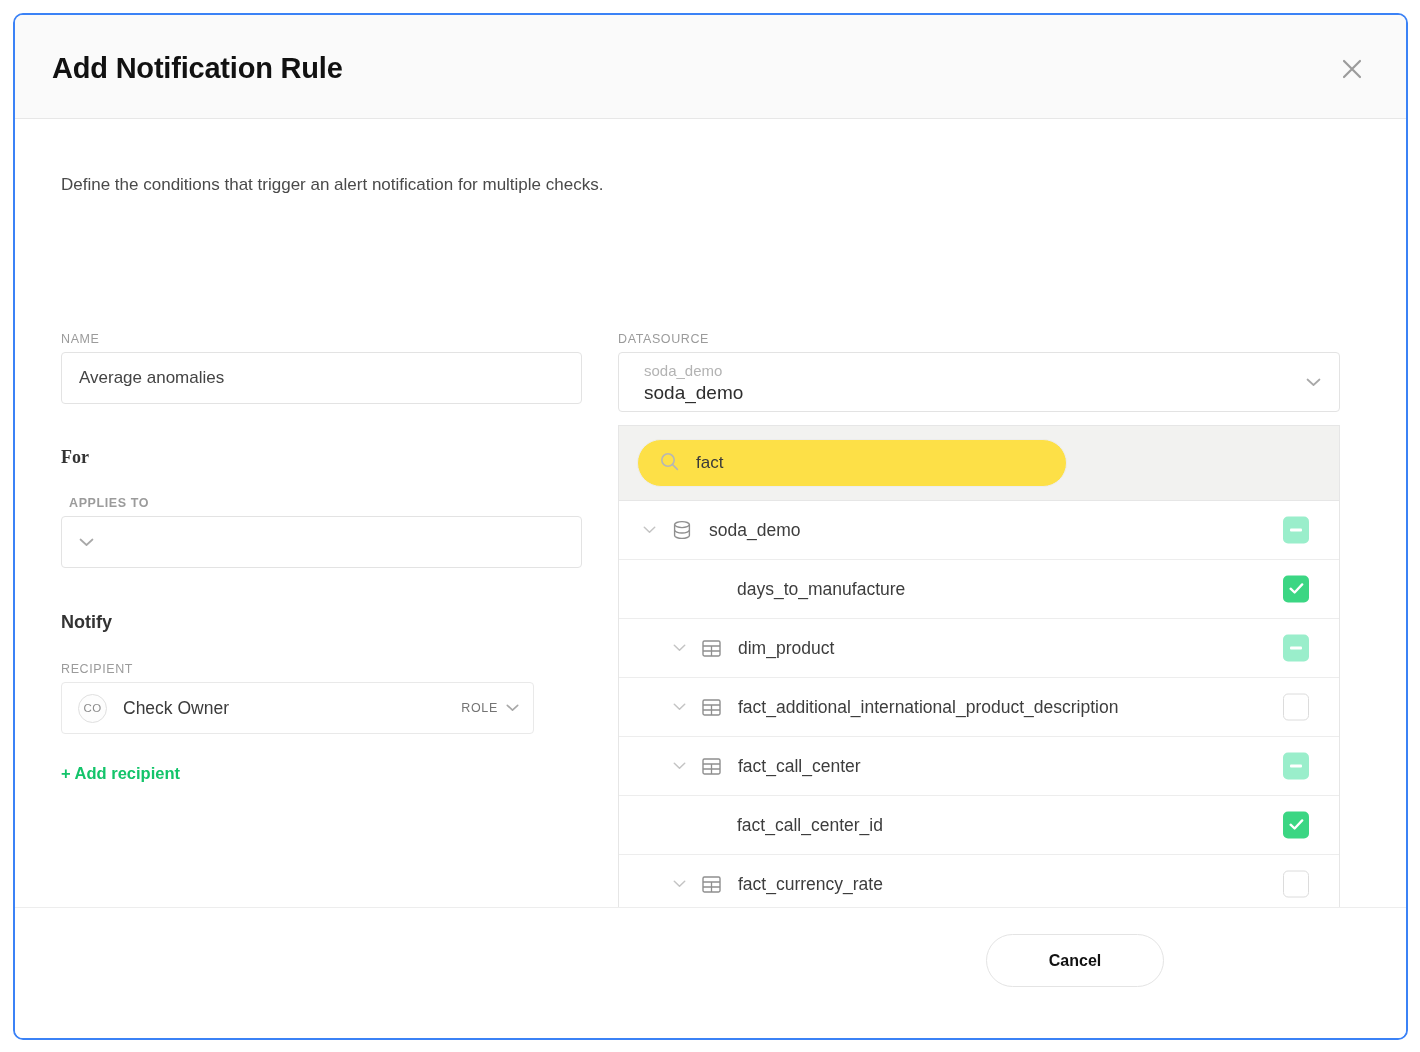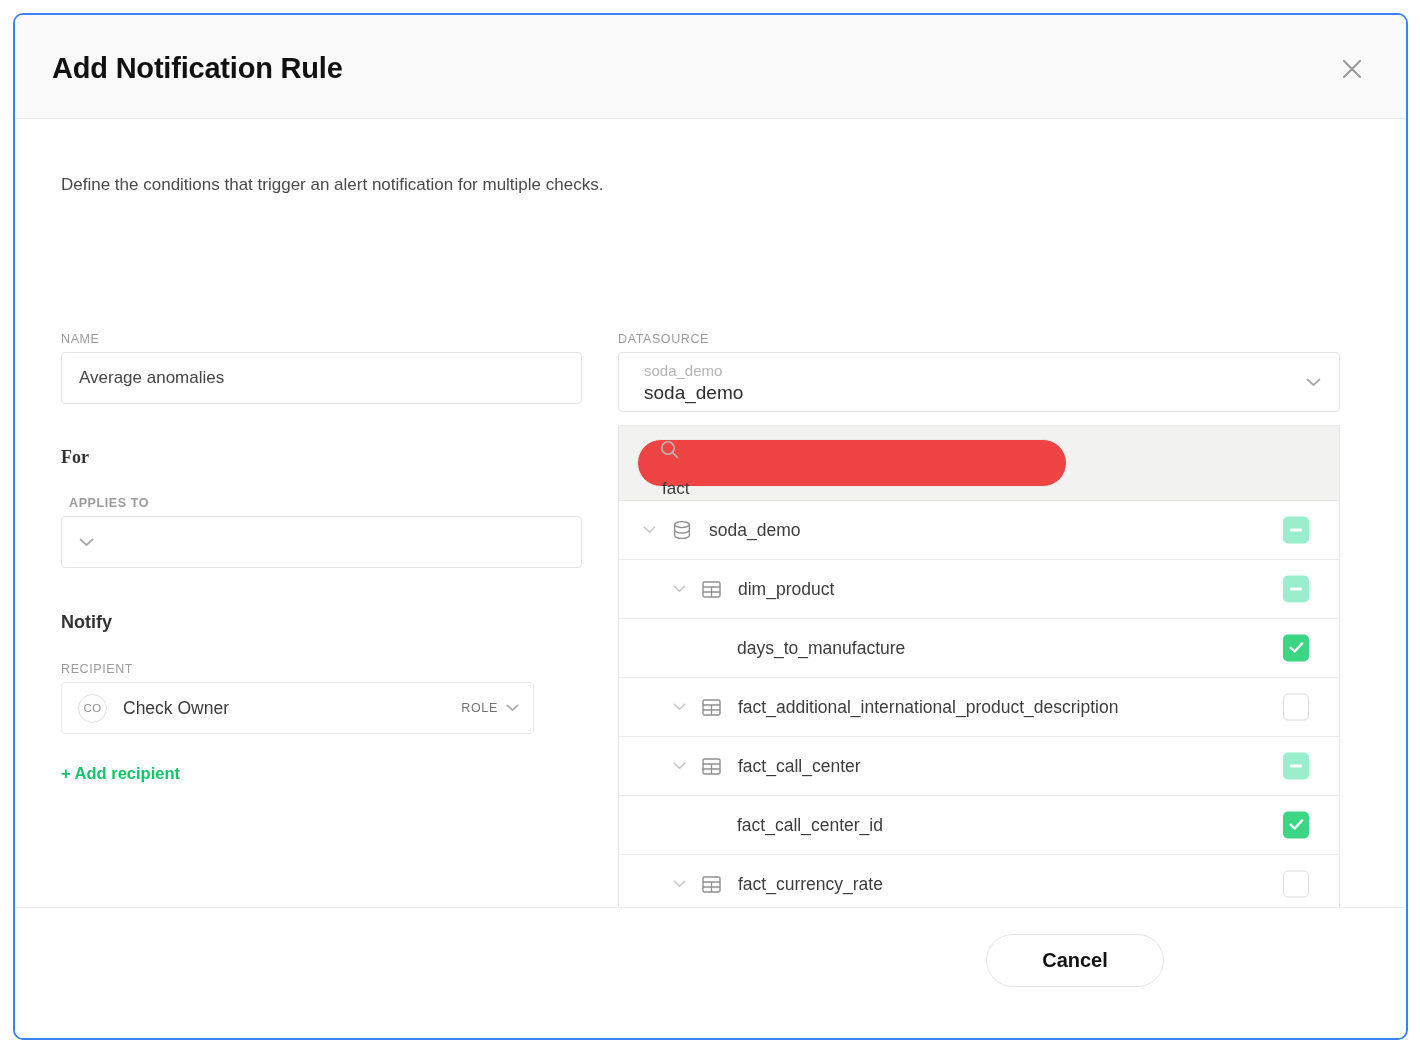--- a/index.html
+++ b/index.html
@@ -209,27 +209,27 @@
     height: 75px;
     background: #f2f2f0;
     border-bottom: 1px solid #e6e6e6;
     display: flex;
     align-items: center;
     padding-left: 18px;
   }
   .search-pill {
     width: 430px;
     height: 48px;
-    background: #ef4444;
+    background: #fde047;
     border: 1px solid #ededed;
     border-radius: 24px;
     display: flex;
+    align-items: center;
     padding: 0 22px;
     gap: 15px;
-    flex-direction: column;
   }
   .search-input {
     border: none;
     outline: none;
     background: transparent;
     font-family: "Liberation Sans", sans-serif;
     font-size: 17px;
     color: #3a3a3a;
     width: 330px;
   }
@@ -296,21 +296,21 @@
     height: 133px;
     border-top: 1px solid #ededed;
     background: #fff;
   }
   .btn {
     position: absolute;
     top: 26px;
     height: 53px;
     border-radius: 27px;
     font-family: "Liberation Sans", sans-serif;
-    font-size: 20px;
+    font-size: 16px;
     font-weight: bold;
     cursor: pointer;
     display: flex;
     align-items: center;
     justify-content: center;
   }
   .btn-cancel {
     right: 242px;
     width: 178px;
     background: #ffffff;
@@ -412,57 +412,57 @@
                   <ellipse cx="11" cy="5.6" rx="7.4" ry="3" stroke="#8f8f8f" stroke-width="1.4" fill="none"></ellipse>
                   <path d="M3.6 5.6 V16.4 C3.6 18 6.9 19.4 11 19.4 C15.1 19.4 18.4 18 18.4 16.4 V5.6" stroke="#8f8f8f" stroke-width="1.4" fill="none"></path>
                   <path d="M3.6 11 C3.6 12.6 6.9 14 11 14 C15.1 14 18.4 12.6 18.4 11" stroke="#8f8f8f" stroke-width="1.4" fill="none"></path>
                 </svg>
               </span>
               <span class="node-label">soda_demo</span>
               <span class="cb indeterminate">
                 <span class="dash"></span>
               </span>
             </div>
-            <div class="tree-row depth-1">
-              <span class="caret">
-                <svg width="13" height="8" viewBox="0 0 13 8">
-                  <path d="M1.3 1.3 L6.5 6.2 L11.7 1.3" stroke="#c4c4c4" stroke-width="1.5" fill="none" stroke-linecap="round" stroke-linejoin="round"></path>
-                </svg>
-              </span>
-              <span class="node-icon">
-                <svg width="21" height="21" viewBox="0 0 21 21">
-                  <rect x="2" y="3" width="17" height="15" rx="1.4" stroke="#8f8f8f" stroke-width="1.4" fill="none"></rect>
-                  <path d="M2 8 H19 M2 13 H19 M10.5 8 V18" stroke="#8f8f8f" stroke-width="1.3"></path>
-                </svg>
-              </span>
-              <span class="node-label">dim_product</span>
-              <span class="cb indeterminate">
-                <span class="dash"></span>
-              </span>
-            </div>
             <div class="tree-row depth-2">
               <span class="node-label">days_to_manufacture</span>
               <span class="cb checked">
                 <span><svg width="15" height="12" viewBox="0 0 15 12">
                     <path d="M1.6 6.2 L5.6 10 L13.2 1.9" stroke="#ffffff" stroke-width="2.3" fill="none" stroke-linecap="round" stroke-linejoin="round"></path>
                   </svg></span>
               </span>
             </div>
             <div class="tree-row depth-1">
               <span class="caret">
                 <svg width="13" height="8" viewBox="0 0 13 8">
                   <path d="M1.3 1.3 L6.5 6.2 L11.7 1.3" stroke="#c4c4c4" stroke-width="1.5" fill="none" stroke-linecap="round" stroke-linejoin="round"></path>
                 </svg>
               </span>
               <span class="node-icon">
                 <svg width="21" height="21" viewBox="0 0 21 21">
                   <rect x="2" y="3" width="17" height="15" rx="1.4" stroke="#8f8f8f" stroke-width="1.4" fill="none"></rect>
                   <path d="M2 8 H19 M2 13 H19 M10.5 8 V18" stroke="#8f8f8f" stroke-width="1.3"></path>
                 </svg>
               </span>
+              <span class="node-label">dim_product</span>
+              <span class="cb indeterminate">
+                <span class="dash"></span>
+              </span>
+            </div>
+            <div class="tree-row depth-1">
+              <span class="caret">
+                <svg width="13" height="8" viewBox="0 0 13 8">
+                  <path d="M1.3 1.3 L6.5 6.2 L11.7 1.3" stroke="#c4c4c4" stroke-width="1.5" fill="none" stroke-linecap="round" stroke-linejoin="round"></path>
+                </svg>
+              </span>
+              <span class="node-icon">
+                <svg width="21" height="21" viewBox="0 0 21 21">
+                  <rect x="2" y="3" width="17" height="15" rx="1.4" stroke="#8f8f8f" stroke-width="1.4" fill="none"></rect>
+                  <path d="M2 8 H19 M2 13 H19 M10.5 8 V18" stroke="#8f8f8f" stroke-width="1.3"></path>
+                </svg>
+              </span>
               <span class="node-label">fact_additional_international_product_description</span>
               <span class="cb unchecked"></span>
             </div>
             <div class="tree-row depth-1">
               <span class="caret">
                 <svg width="13" height="8" viewBox="0 0 13 8">
                   <path d="M1.3 1.3 L6.5 6.2 L11.7 1.3" stroke="#c4c4c4" stroke-width="1.5" fill="none" stroke-linecap="round" stroke-linejoin="round"></path>
                 </svg>
               </span>
               <span class="node-icon">

